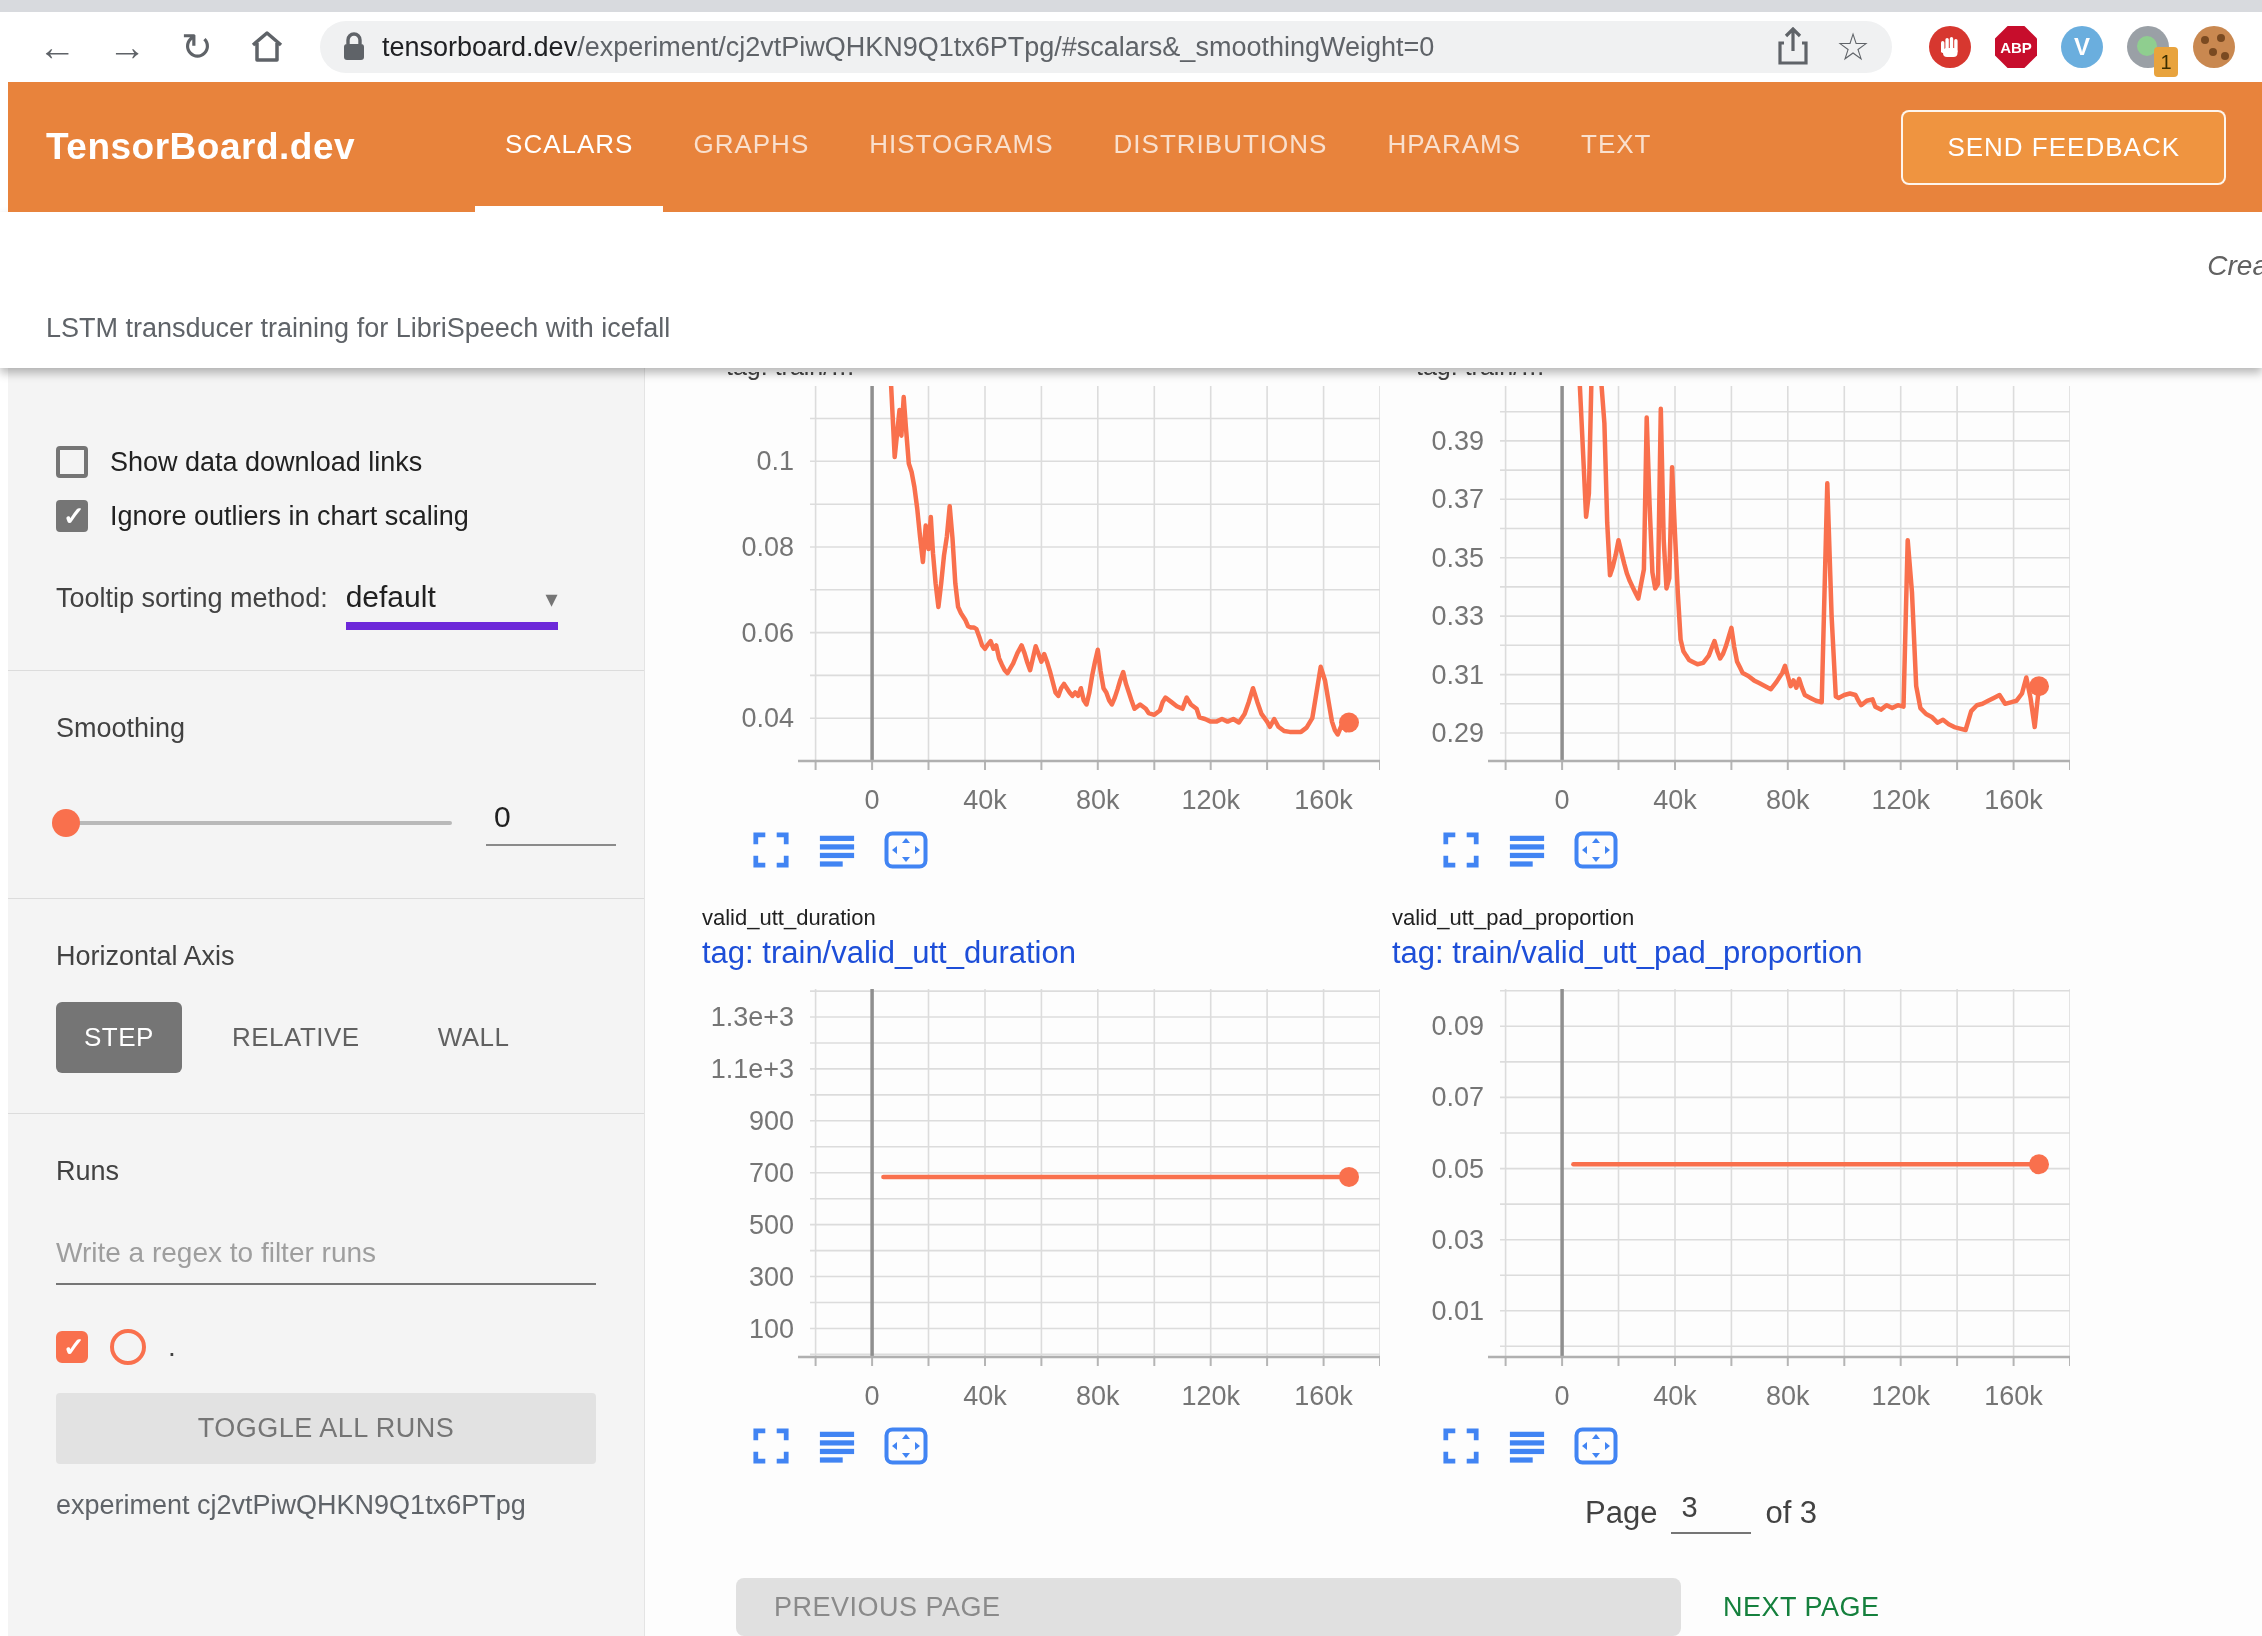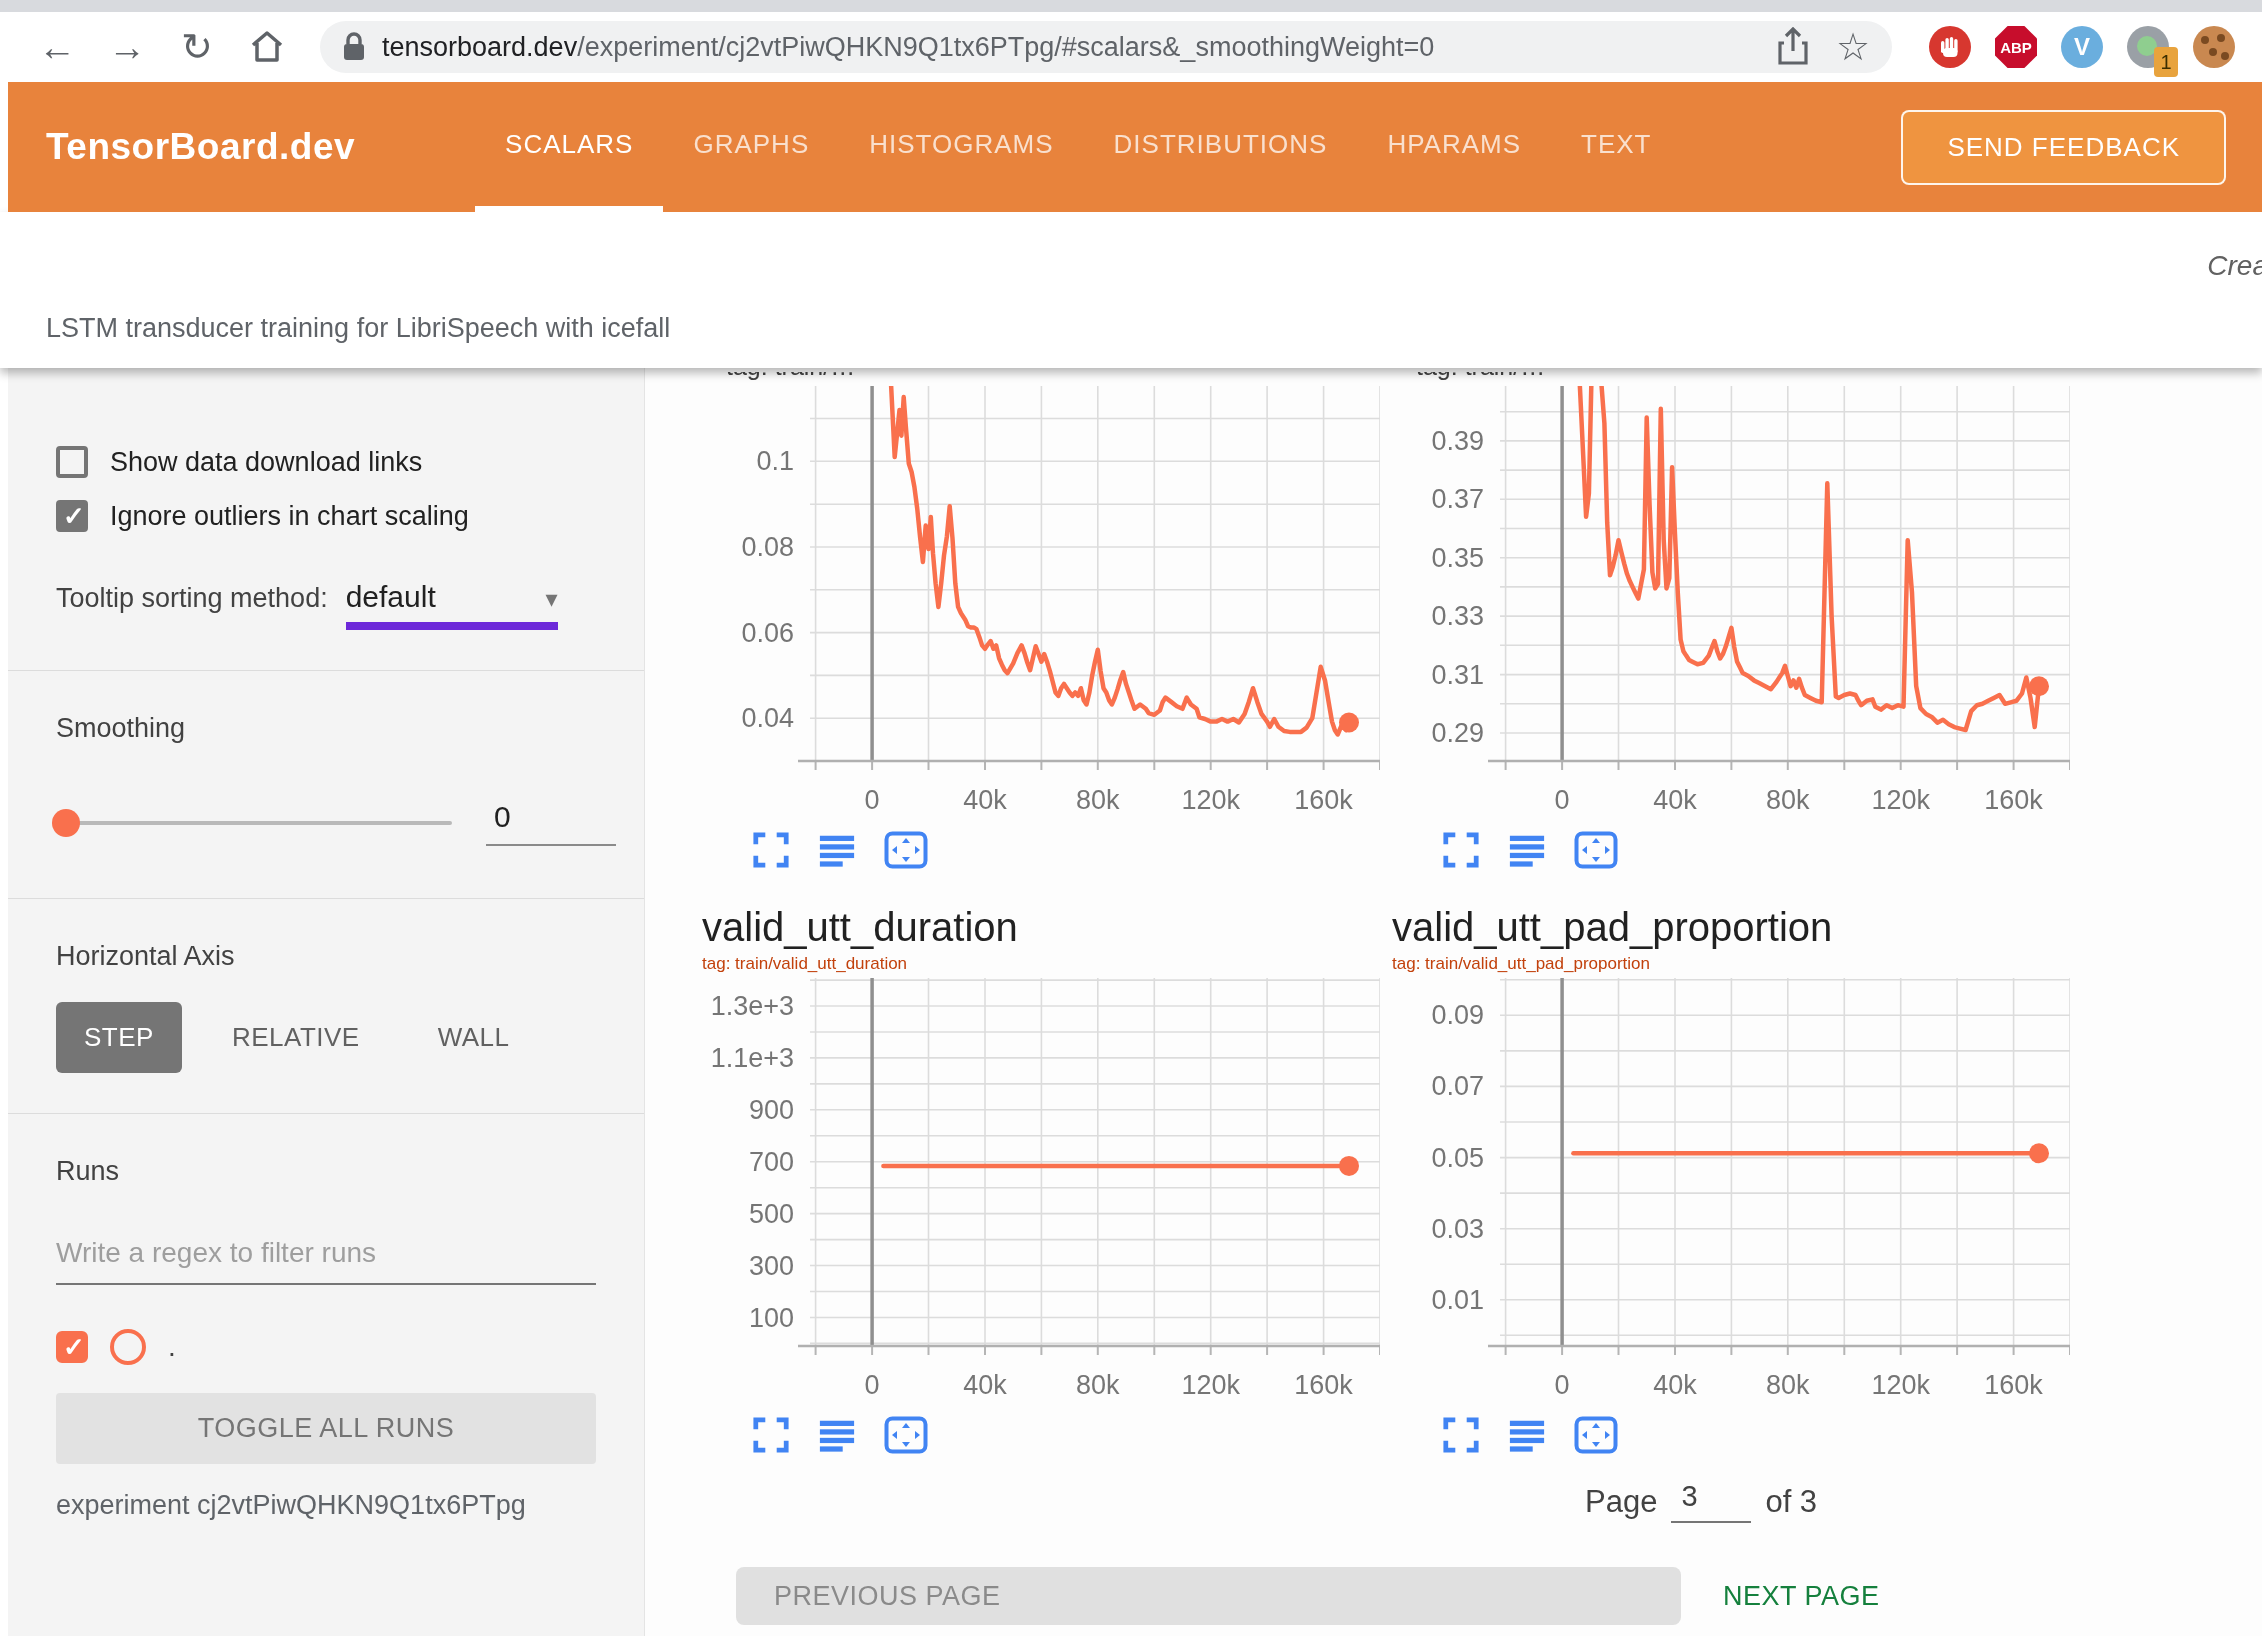--- a/index.html
+++ b/index.html
@@ -77,22 +77,22 @@
   .rundot{font-size:28px;color:#424242;}
   .togglebtn{margin-top:28px;width:540px;background:#e2e2e2;border:none;border-radius:4px;font-size:27px;letter-spacing:.5px;color:#757575;padding:20px 0;font-family:inherit;}
   .expname{margin-top:26px;font-size:27px;color:#5f6368;}
 
   
   .charts-grid{display:grid;grid-template-columns:690px 690px;padding:4px 0 0 55px;}
   .card{width:690px;}
   .clipped-tag{height:12px;overflow:hidden;position:relative;margin-bottom:2px;}
   .clipped-tag span{position:absolute;top:-20px;left:26px;font-size:25px;color:#424242;}
   .card svg{overflow:hidden;display:block;font-family:inherit;}
-  .chart-title{font-size:40px;color:#212121;margin:36px 0 4px 2px;}
-  .chart-tag{font-size:17px;color:#c2410c;margin:0 0 4px 2px;}
+  .chart-title{font-size:22px;color:#212121;margin:36px 0 4px 2px;}
+  .chart-tag{font-size:31px;color:#1d4ed8;margin:0 0 18px 2px;}
   .icons{display:flex;gap:28px;margin:10px 0 0 52px;align-items:center;}
   .icons svg{display:block;}
 
   
   .pagination{display:flex;align-items:center;gap:14px;margin:26px 0 0 940px;font-size:31px;color:#424242;}
   .page-input{display:inline-block;width:70px;border-bottom:2px solid #757575;text-align:left;padding:0 0 8px 10px;font-size:29px;color:#424242;}
   .pagebtns{display:flex;align-items:center;margin:44px 0 0 91px;}
   .prevbtn{width:945px;height:58px;background:#e0e0e0;border:none;border-radius:8px;text-align:left;padding:0 0 0 38px;font-size:27px;letter-spacing:.5px;color:#8a8a8a;font-family:inherit;}
   .nextbtn{background:none;border:none;font-size:27px;letter-spacing:.5px;color:#15803d;margin-left:36px;font-family:inherit;}
 </style>

